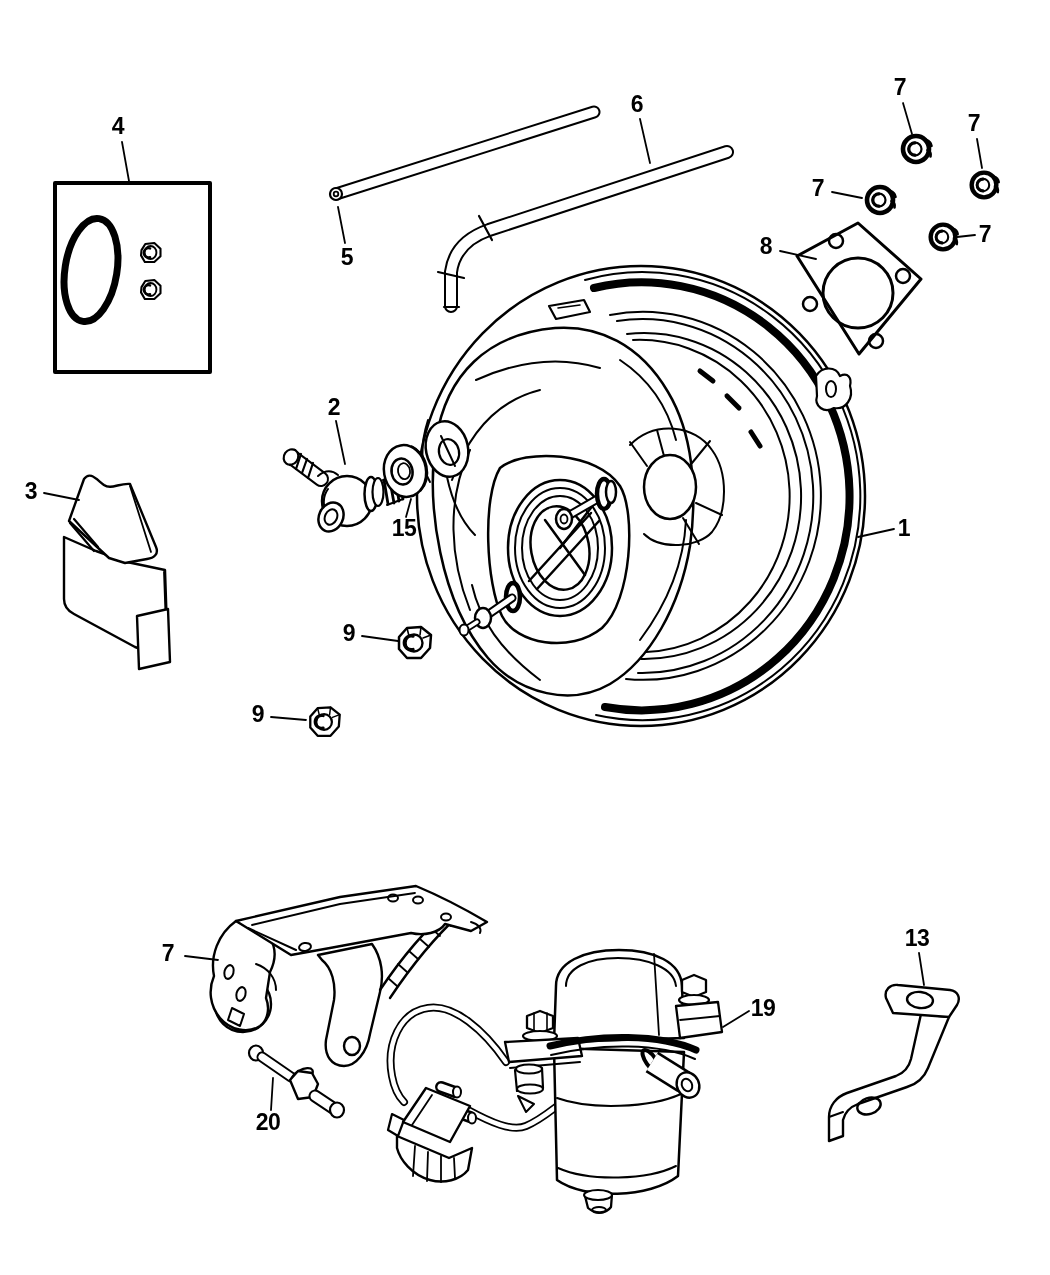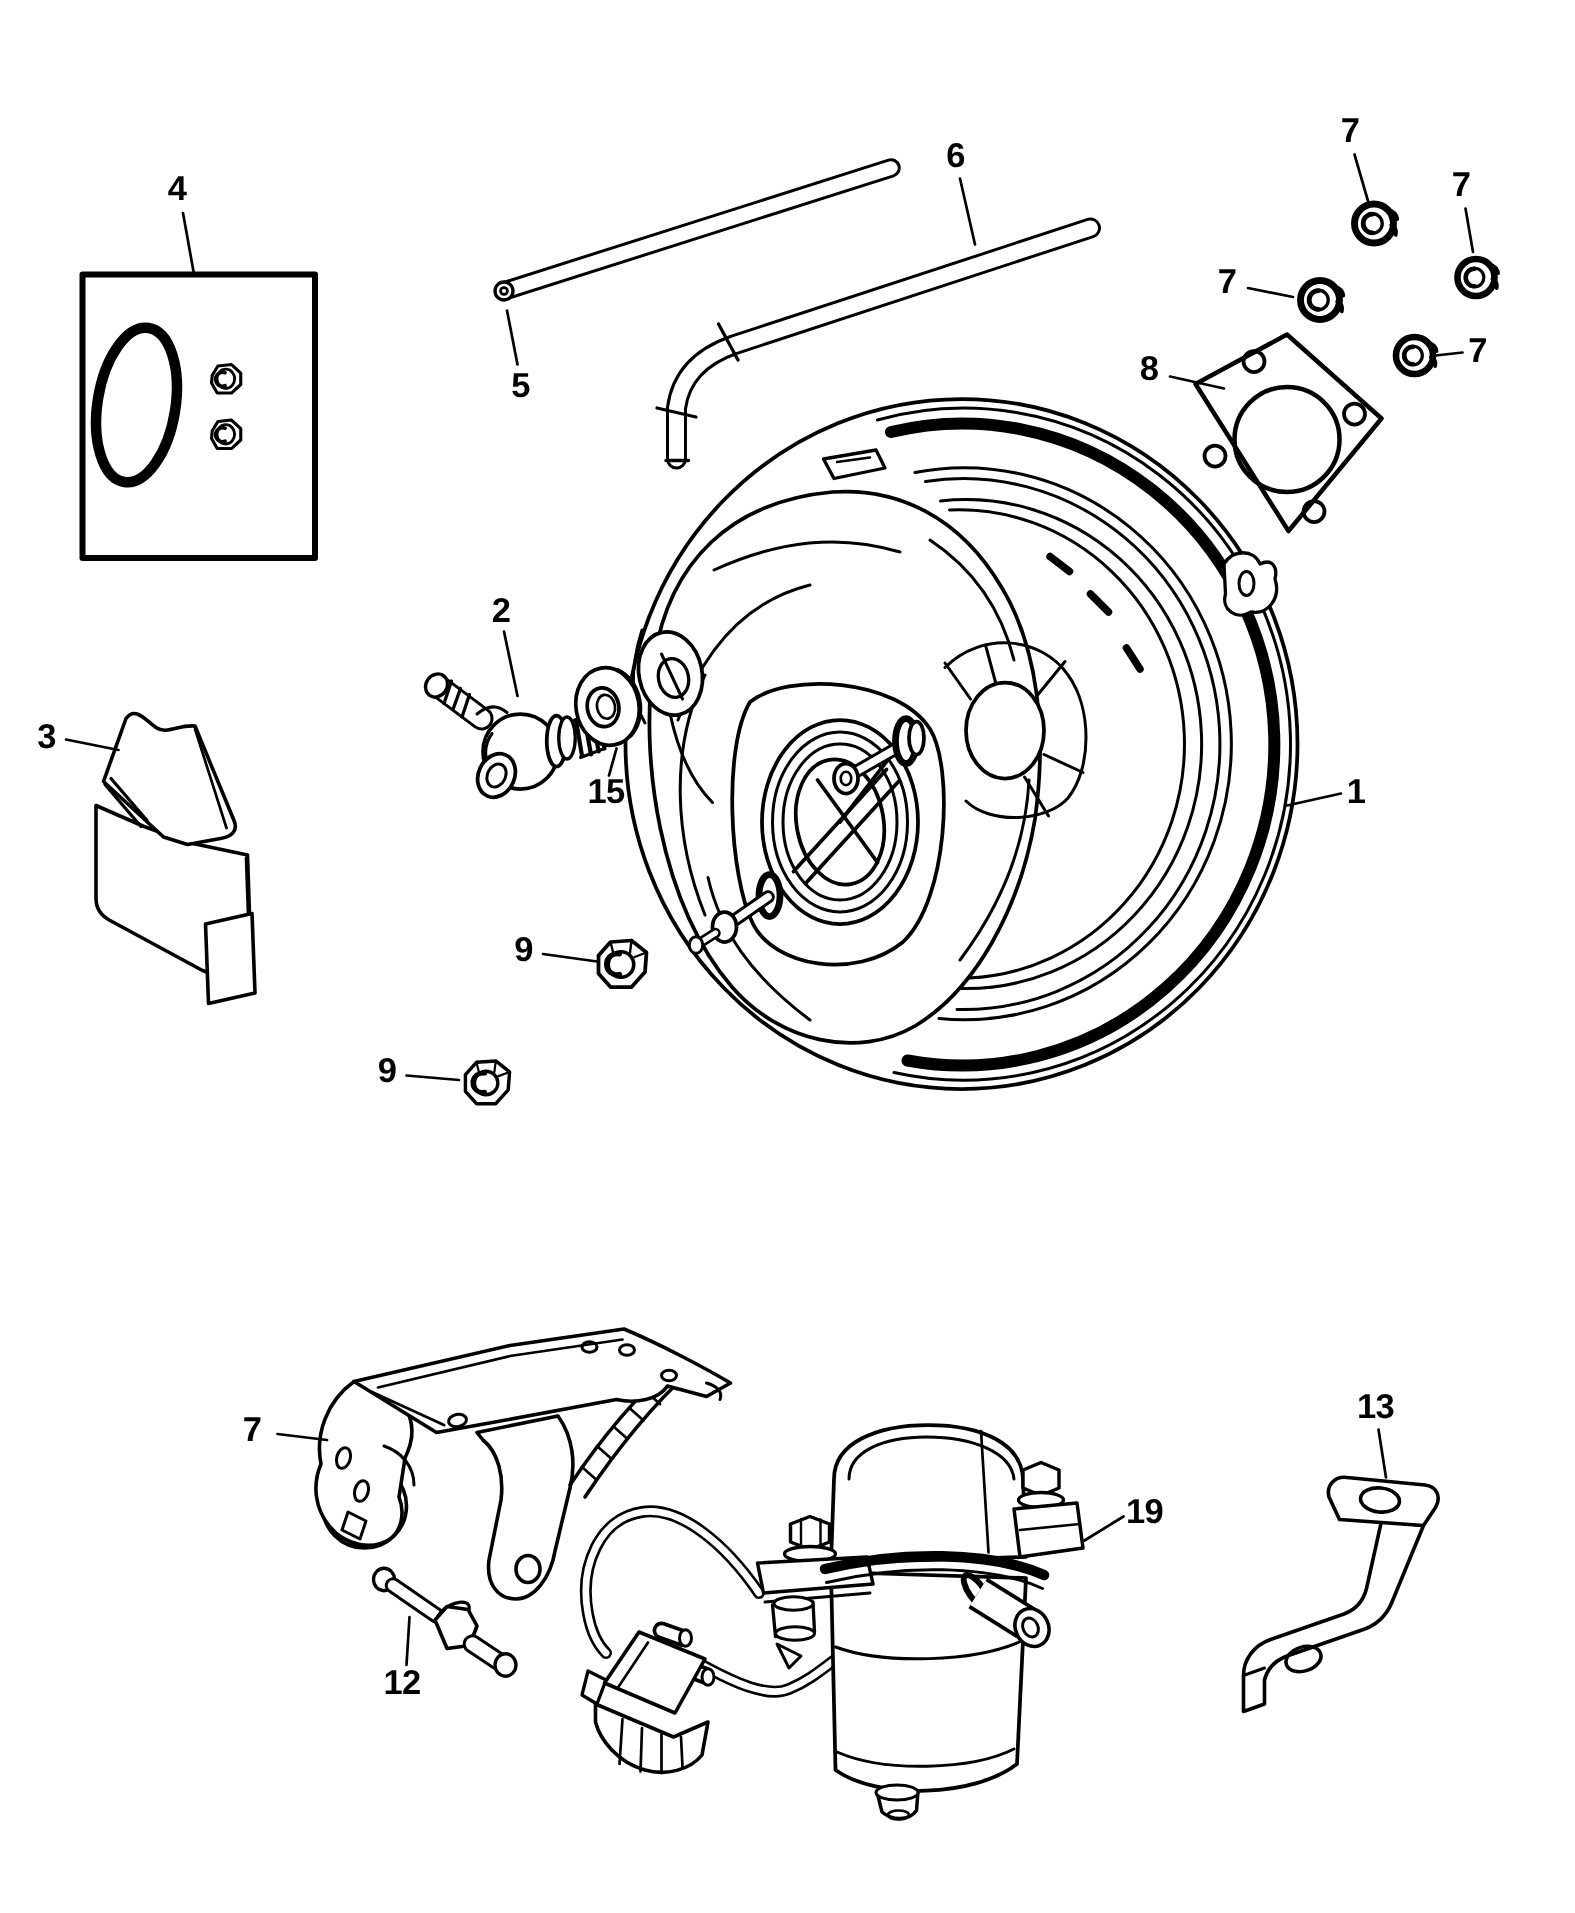--- a/index.html
+++ b/index.html
@@ -366,16 +366,16 @@
   <div class="callout" style="left:818px;top:188px">7</div>
   <div class="callout" style="left:985px;top:234px">7</div>
   <div class="callout" style="left:766px;top:246px">8</div>
   <div class="callout" style="left:904px;top:528px">1</div>
   <div class="callout" style="left:334px;top:407px">2</div>
   <div class="callout" style="left:404px;top:528px">15</div>
   <div class="callout" style="left:31px;top:491px">3</div>
   <div class="callout" style="left:349px;top:633px">9</div>
   <div class="callout" style="left:258px;top:714px">9</div>
   <div class="callout" style="left:168px;top:953px">7</div>
-  <div class="callout" style="left:268px;top:1122px">12</div>
+  <div class="callout" style="left:268px;top:1122px">20</div>
   <div class="callout" style="left:763px;top:1008px">19</div>
   <div class="callout" style="left:917px;top:938px">13</div>
 </div>
 
 </body></html>

